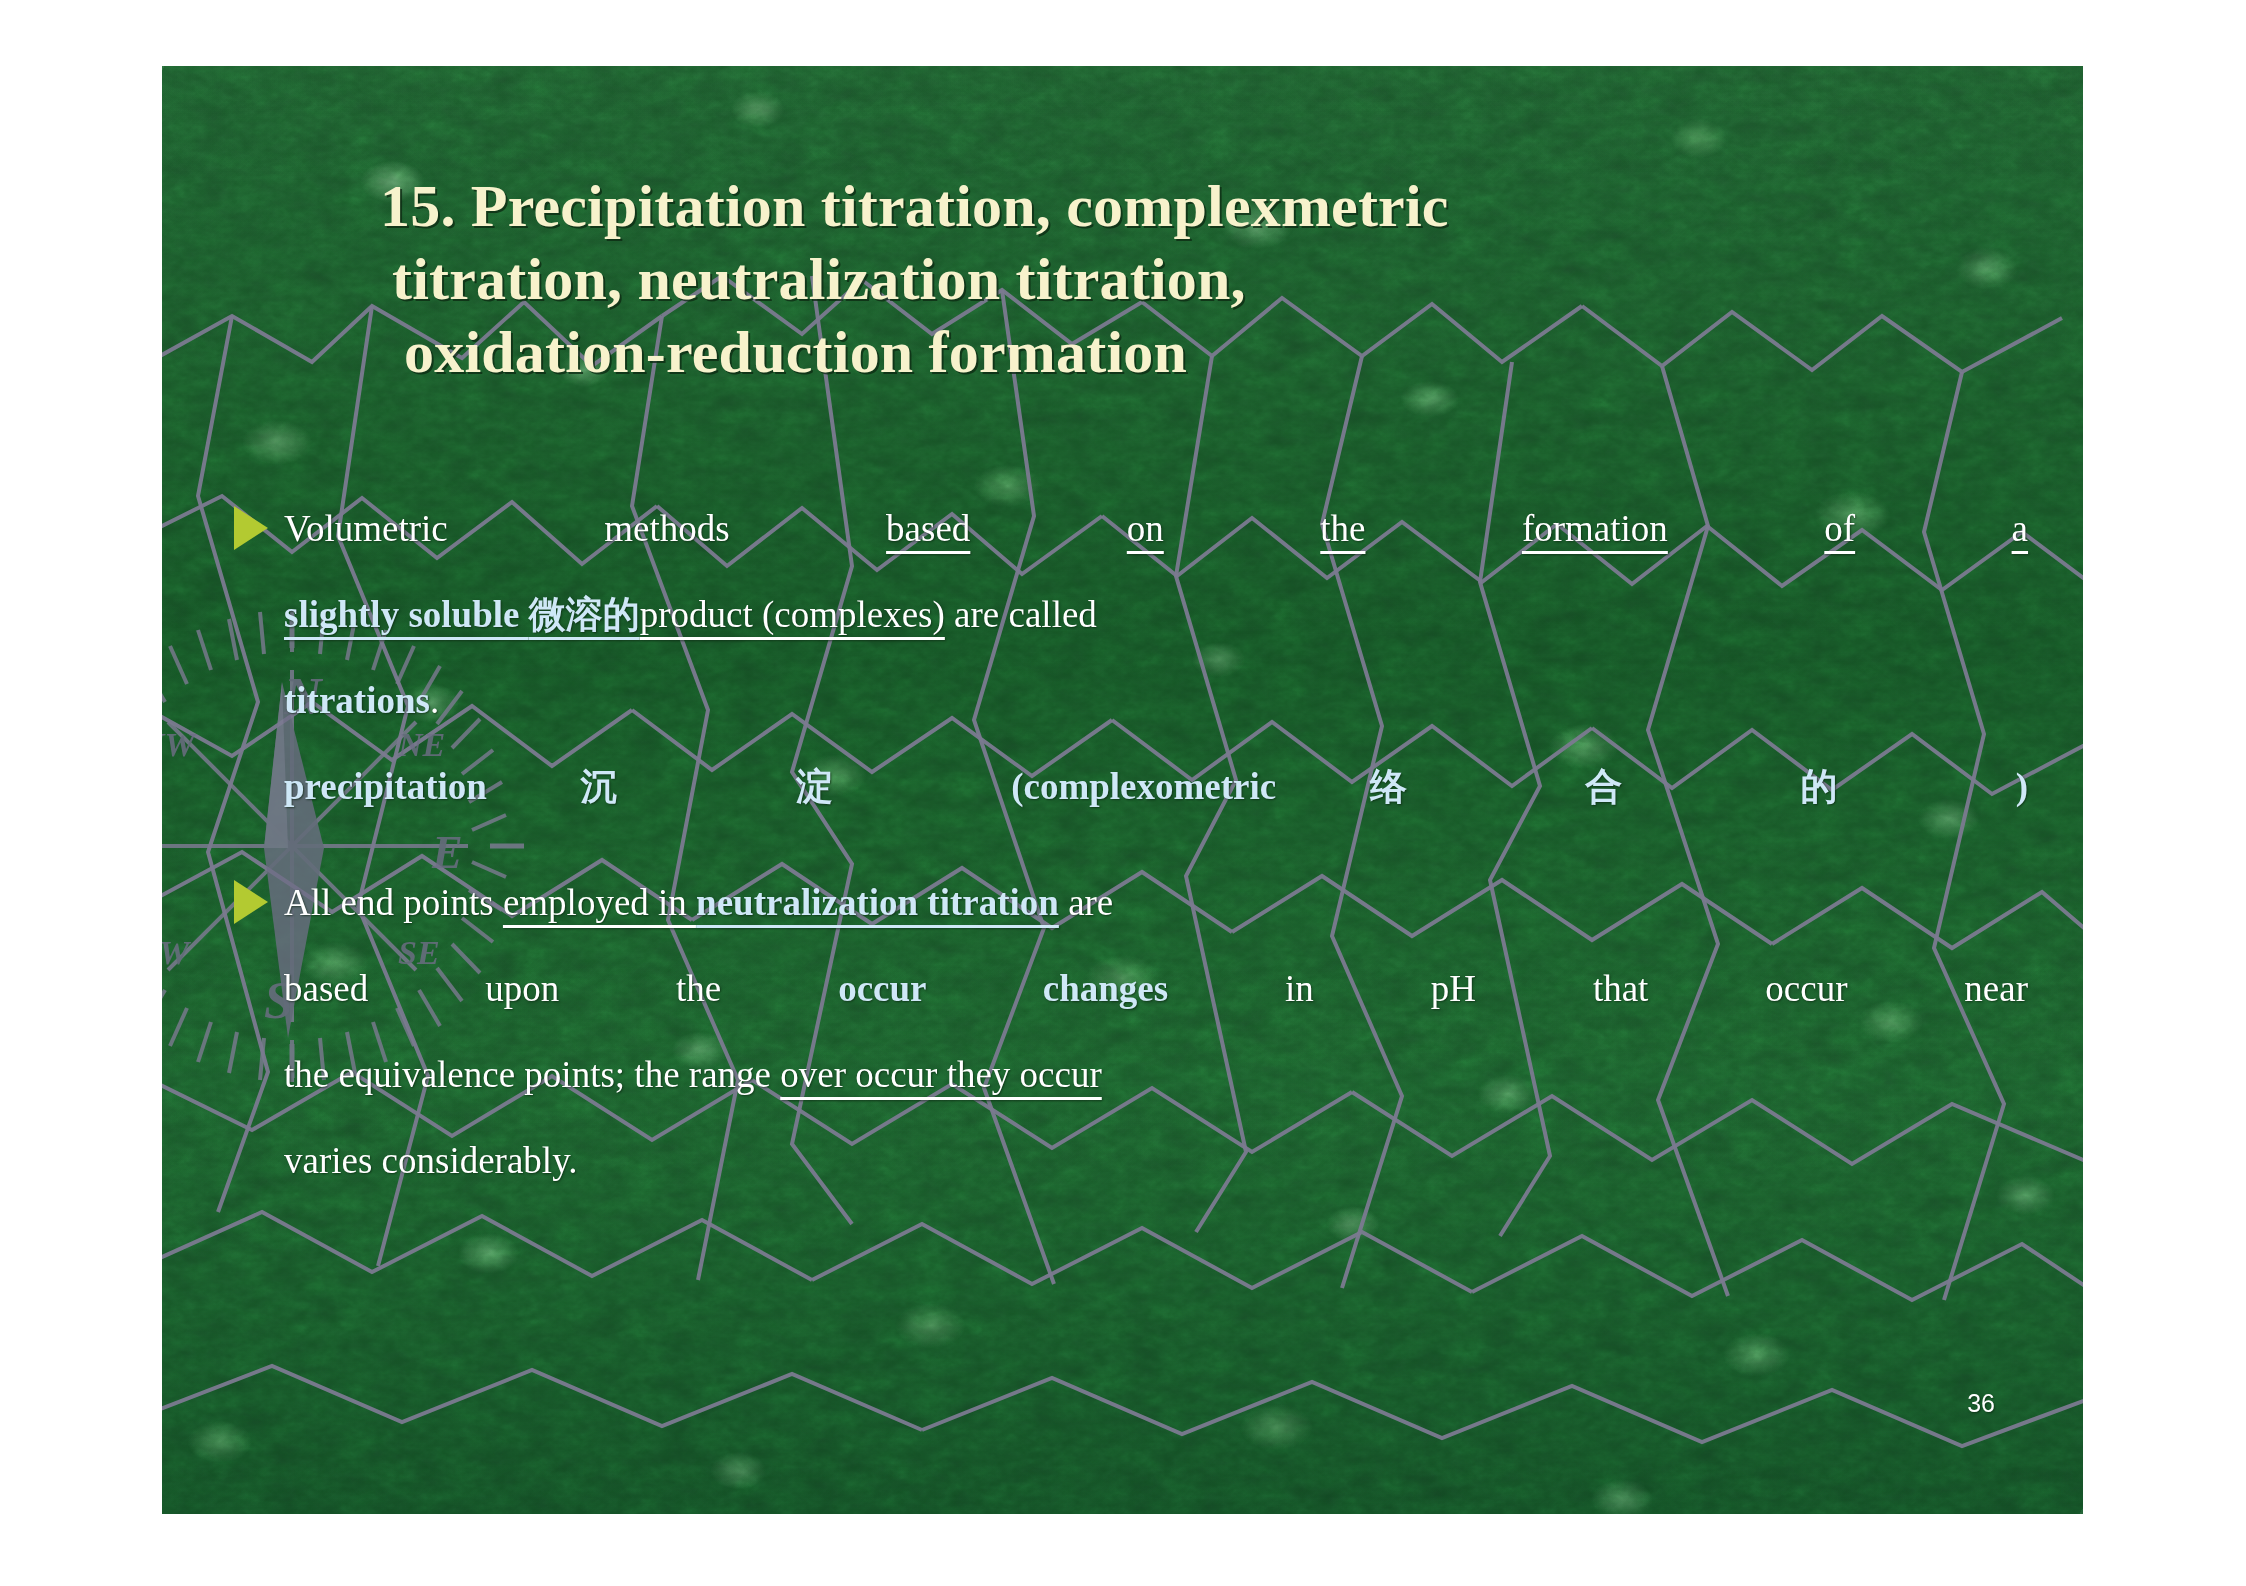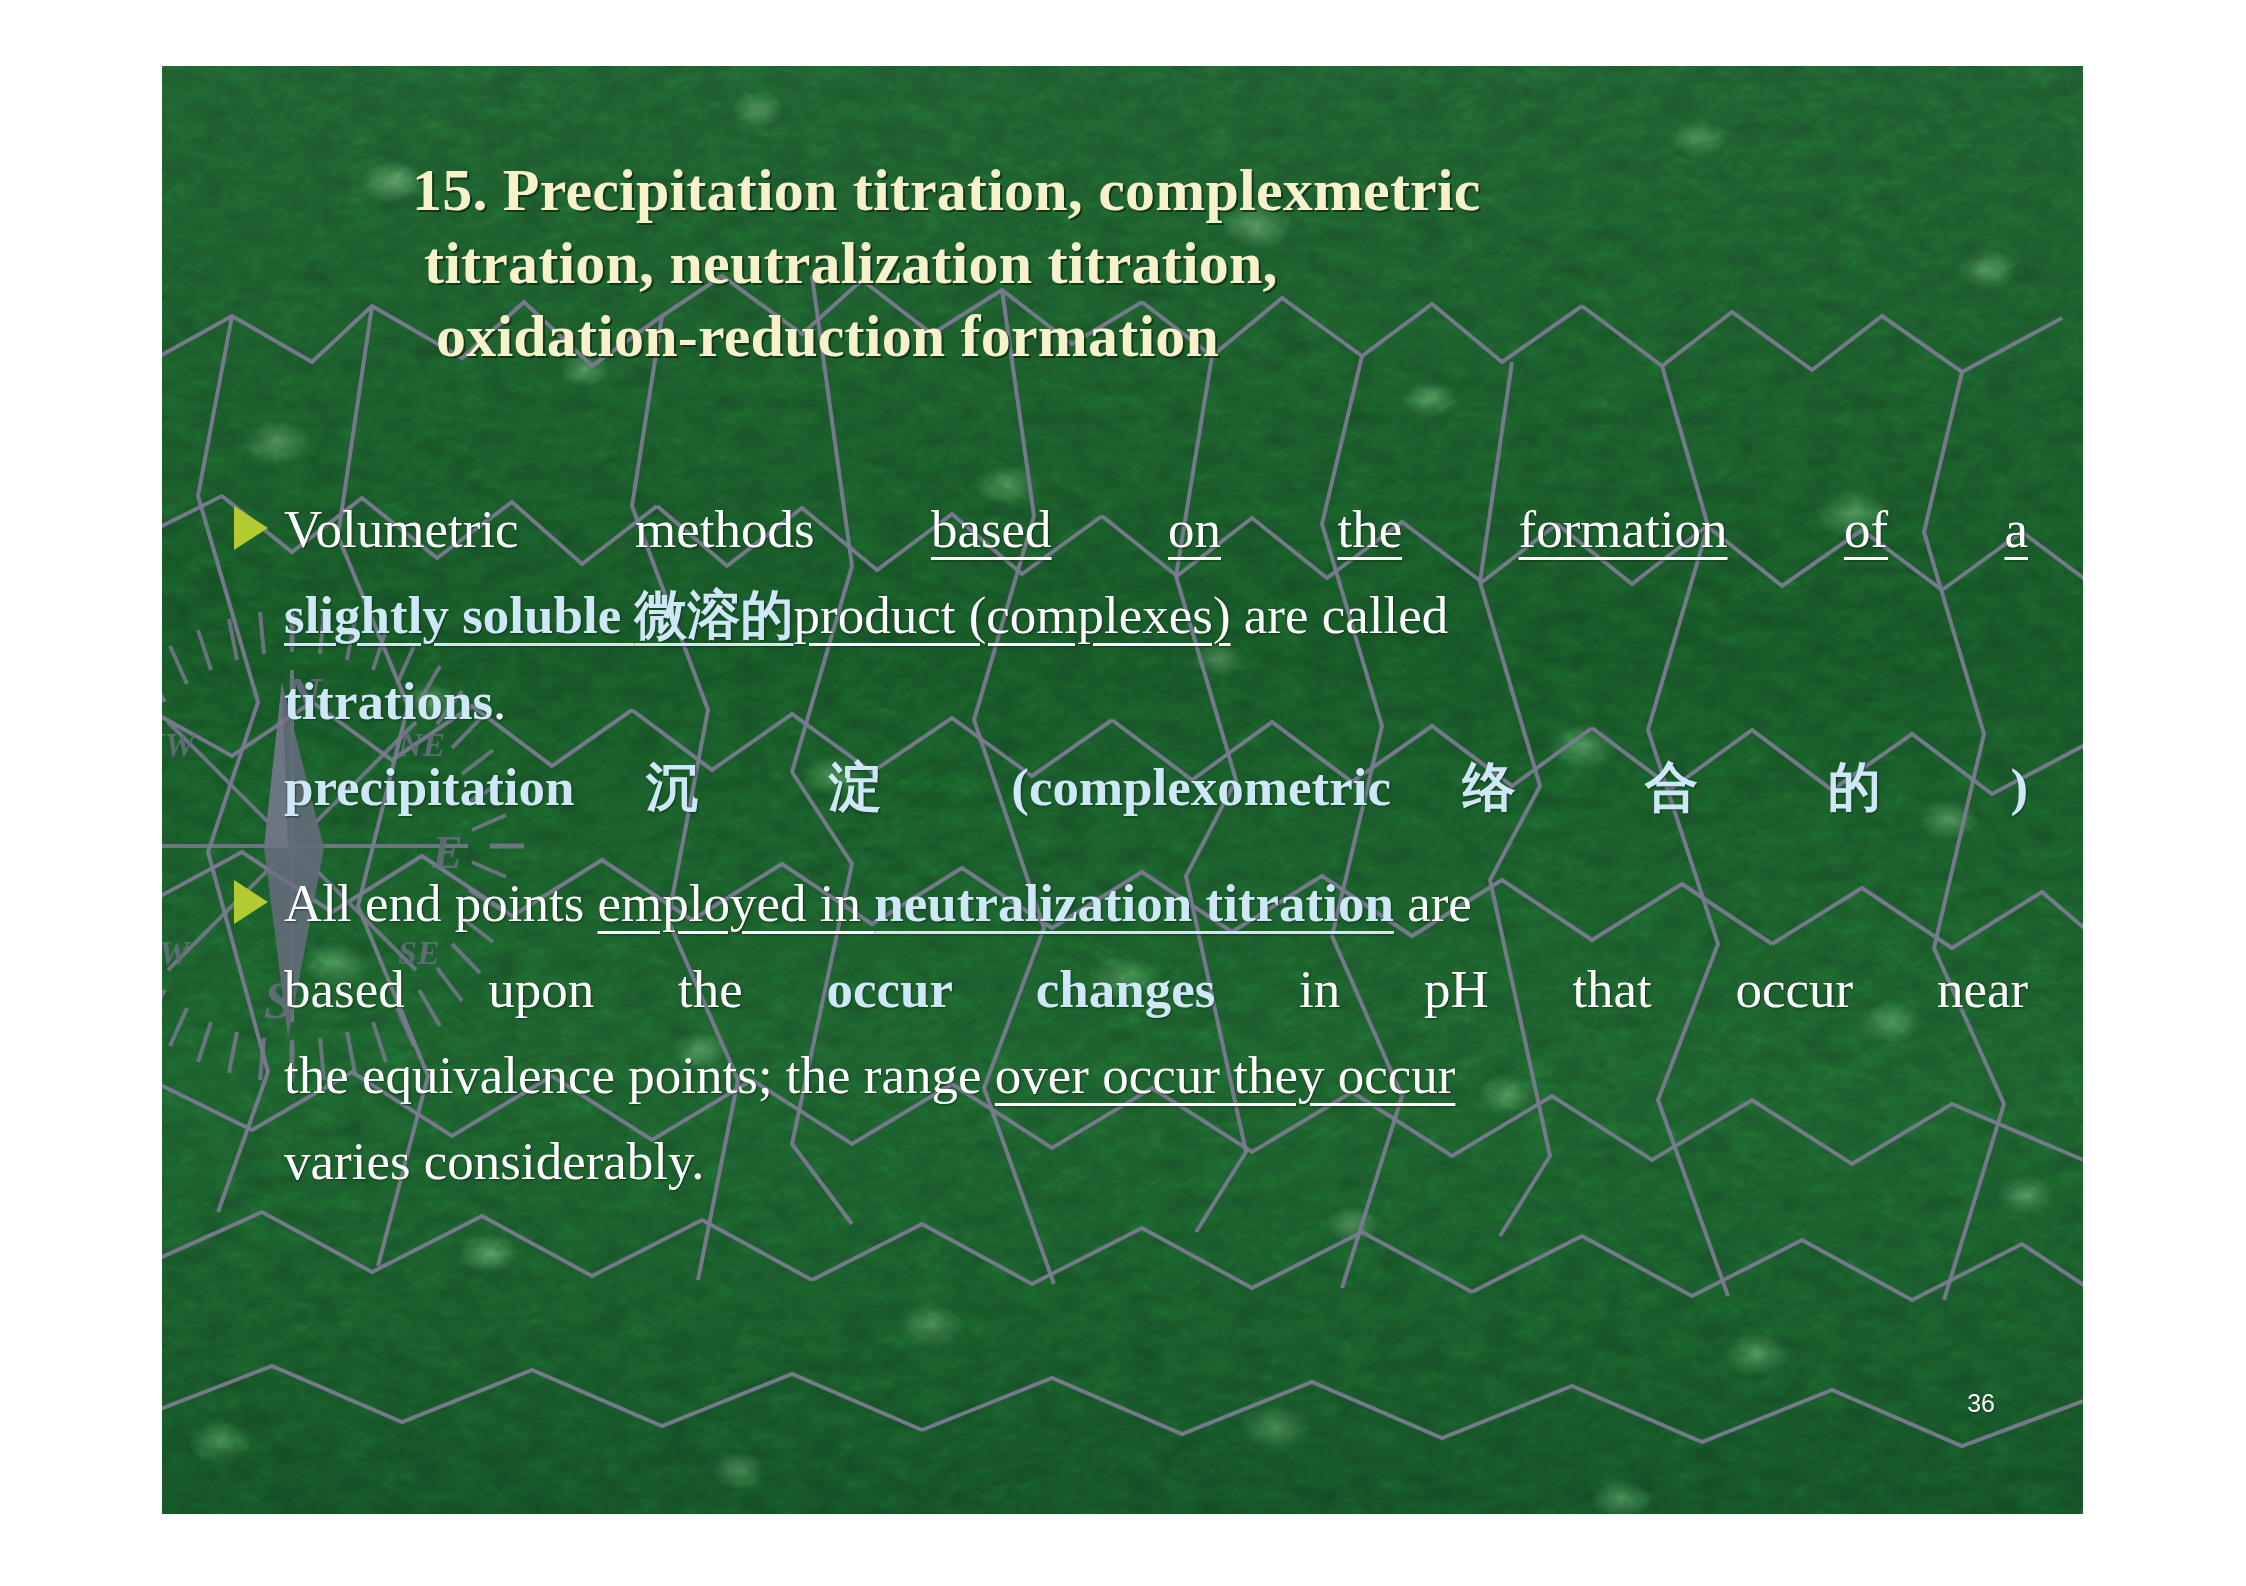--- a/index.html
+++ b/index.html
@@ -90,23 +90,22 @@
     width: 520px;
     height: 520px;
     pointer-events: none;
     opacity: .85;
   }
 
   
   #title-block {
     position: absolute;
     left: 218px;
-    top: 88px;
+    top: 104px;
     width: 1480px;
-    margin-left: 32px;
   }
   .title-line {
     font-family: "Liberation Serif", "DejaVu Serif", serif;
     font-weight: bold;
     font-size: 60px;
     line-height: 73px;
     color: #f7f2cc;
     letter-spacing: .2px;
     text-shadow: 2px 2px 0 rgba(12,40,18,.75);
     white-space: nowrap;
@@ -132,21 +131,21 @@
     left: 6px;
     top: 20px;
     width: 0;
     height: 0;
     border-top: 22px solid transparent;
     border-bottom: 22px solid transparent;
     border-left: 34px solid #b3ca31;
   }
   .bullet-text {
     font-family: "Liberation Serif", "DejaVu Serif", serif;
-    font-size: 53px;
+    font-size: 37px;
     line-height: 86px;
     color: #ffffff;
     text-align: justify;
     text-justify: inter-word;
     text-shadow: 1px 1px 2px rgba(10,35,16,.65);
   }
   
   .jline {
     display: block;
     text-align: justify;

